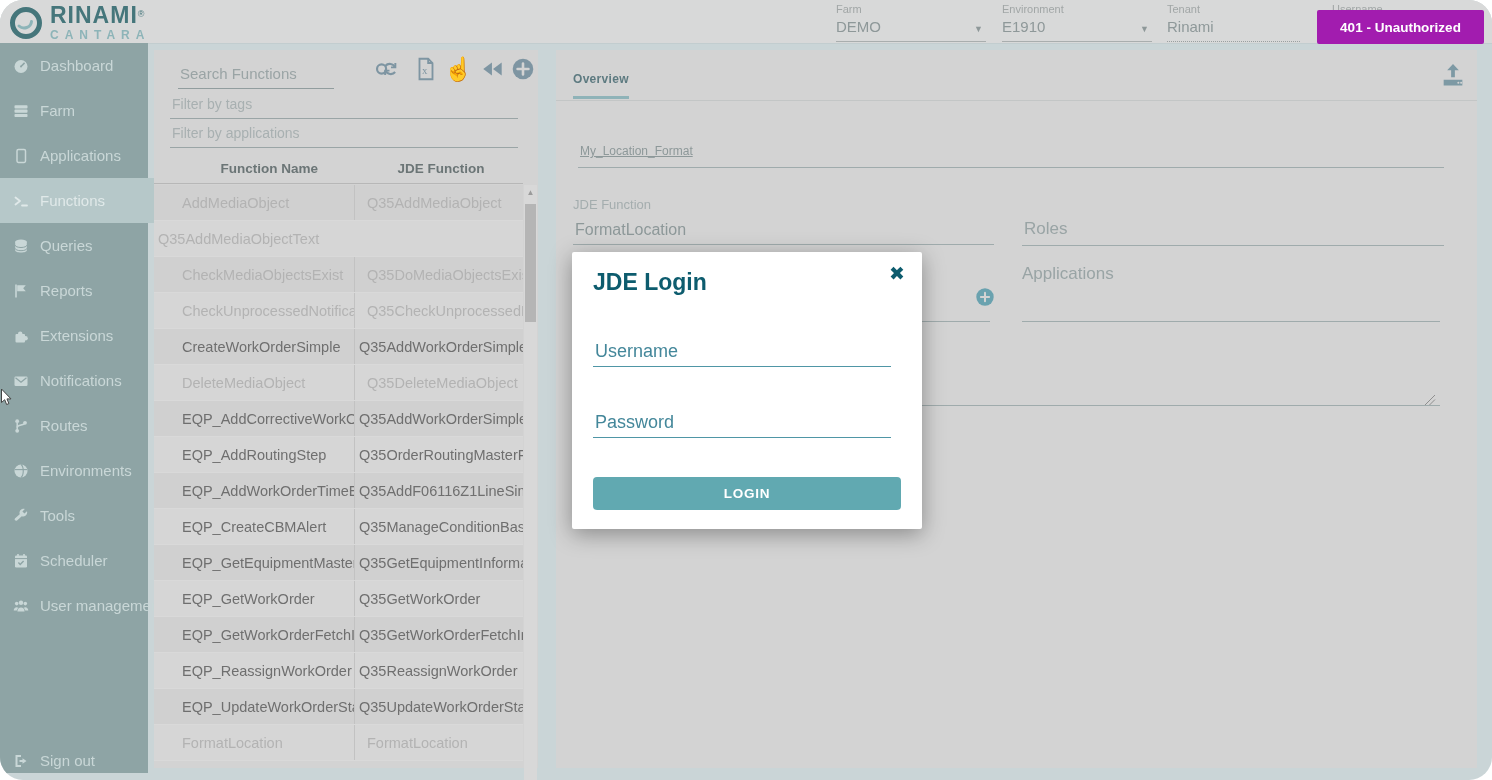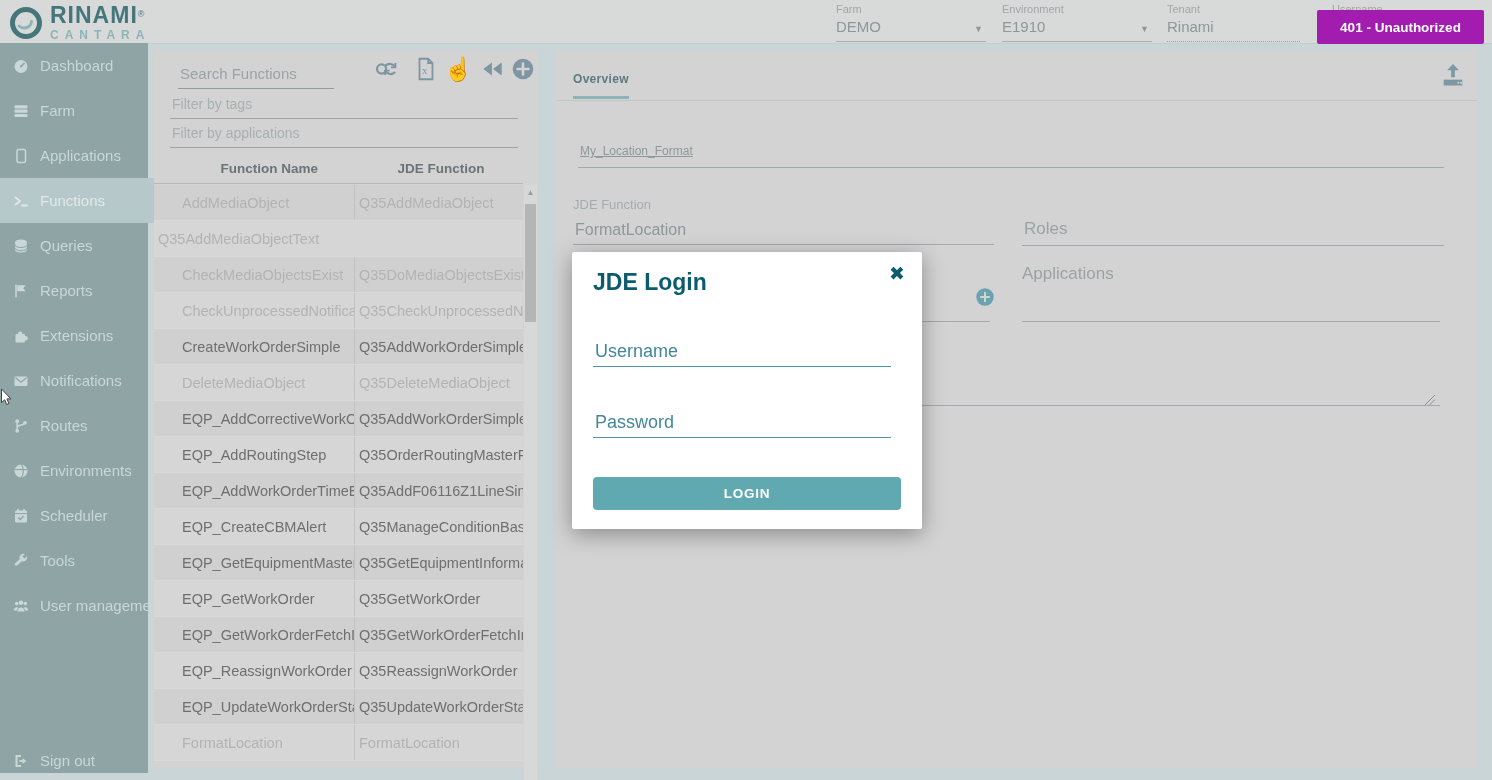--- a/index.html
+++ b/index.html
@@ -1,17 +1,17 @@
 <!DOCTYPE html>
 <html><head>
 <meta charset="utf-8">
 <style>
   html,body{margin:0;padding:0;}
   .stage{position:relative;width:1492px;height:780px;background:#cad5d7;
-         font-family:"Liberation Sans",sans-serif;overflow:hidden;}
+         font-family:"Liberation Sans",sans-serif;overflow:hidden;border-radius:23px;}
 
   
   .header{position:absolute;left:0;top:0;width:1492px;height:43px;background:#d8d9d9;border-bottom:1px solid #c2cdcf;}
   .logo-wrap{position:absolute;left:8px;top:4px;display:flex;align-items:center;}
   .logo-mark{width:36px;height:36px;}
   .logo-text{margin-left:6px;line-height:1;}
   .logo-brand{font-size:23px;font-weight:bold;color:#45767b;letter-spacing:1px;}
   .logo-reg{font-size:9px;color:#45767b;vertical-align:super;}
   .logo-sub{font-size:12px;font-weight:bold;color:#8db4b8;letter-spacing:6px;margin-top:2px;}
   .hfield{position:absolute;top:3px;height:38px;}
@@ -49,21 +49,21 @@
                 border-bottom:1px solid #9aa5a6;outline:none;font-size:14px;color:#6f7a7b;font-family:"Liberation Sans",sans-serif;}
   .filter-input::placeholder{color:#a8b0b1;opacity:1;}
   .theader{position:absolute;left:0;top:103px;width:369px;height:30px;display:flex;align-items:center;
            font-size:13.5px;font-weight:bold;color:#6b7576;border-bottom:1px solid #b7b7b7;justify-content:center;}
   .theader .hc1{width:201px;padding-left:28px;box-sizing:border-box;}
   .theader .hc2{padding-left:4px;}
   .rows{position:absolute;left:0;top:135px;width:369px;}
   .frow{display:flex;height:36px;align-items:center;font-size:14.5px;color:#6f6f6f;box-sizing:border-box;border-bottom:1px solid #d9d9d9;}
   .frow:nth-child(odd){background:#d0d0d0;}
   .frow:nth-child(even){background:#d6d6d6;}
-  .frow.disabled{color:#b3b3b3;}
+  .frow.disabled{color:#b3b3b3;gap:8px;}
   .cell{white-space:nowrap;overflow:hidden;box-sizing:border-box;}
   .cell.c1{width:201px;padding-left:28px;border-right:1px solid #c2c2c2;height:100%;display:flex;align-items:center;}
   .cell.c2{flex:1;padding-left:4px;height:100%;display:flex;align-items:center;}
   .vscroll{position:absolute;left:370px;top:135px;width:13px;height:626px;background:#d8d8d8;}
   .vscroll .arrow{position:absolute;left:0;width:13px;text-align:center;font-size:8px;color:#9b9b9b;}
   .vscroll .thumb{position:absolute;left:1px;top:19px;width:11px;height:118px;background:#b5b5b5;}
 
   
   .tab-label{position:absolute;left:17px;top:22px;font-size:12px;font-weight:bold;color:#5d7a80;letter-spacing:.3px;}
   .tab-bar{position:absolute;left:17px;top:46px;width:56px;height:3px;background:#8fb3b8;}
@@ -234,36 +234,36 @@
               <circle cx="8" cy="8" r="6.5"></circle>
               <path d="M8 1.5c3 2.2 3 10.8 0 13" fill="none" stroke="#8ea4a5" stroke-width="1.1"></path>
               <path d="M1.8 6.6h12.4" stroke="#8ea4a5" stroke-width="1.1"></path>
             </svg>
           </span>
           <span class="nav-label">Environments</span>
         </div>
         <div class="nav-item">
           <span class="nav-icon">
             <svg viewBox="0 0 16 16" fill="currentColor">
+              <path d="M14.2 4.6a4 4 0 0 1-5.4 3.7l-4.8 4.2a1.5 1.5 0 0 1-2.1-2.1l4.8-4.2a4 4 0 0 1 3.7-5.4c.5 0 1 .1 1.4.3L9.4 3.5l2.1 2.1 2.4-2.4c.2.4.3.9.3 1.4z"></path>
+            </svg>
+          </span>
+          <span class="nav-label">Tools</span>
+        </div>
+        <div class="nav-item">
+          <span class="nav-icon">
+            <svg viewBox="0 0 16 16" fill="currentColor">
               <rect x="4.2" y="1" width="1.6" height="2.6"></rect>
               <rect x="10.2" y="1" width="1.6" height="2.6"></rect>
               <rect x="2" y="2.6" width="12" height="11.8" rx="1.2"></rect>
               <line x1="2" y1="5.6" x2="14" y2="5.6" stroke="#8ea4a5" stroke-width="1"></line>
               <path d="M5.4 9.6l1.8 1.8 3.4-3.4" fill="none" stroke="#8ea4a5" stroke-width="1.4"></path>
             </svg>
           </span>
           <span class="nav-label">Scheduler</span>
-        </div>
-        <div class="nav-item">
-          <span class="nav-icon">
-            <svg viewBox="0 0 16 16" fill="currentColor">
-              <path d="M14.2 4.6a4 4 0 0 1-5.4 3.7l-4.8 4.2a1.5 1.5 0 0 1-2.1-2.1l4.8-4.2a4 4 0 0 1 3.7-5.4c.5 0 1 .1 1.4.3L9.4 3.5l2.1 2.1 2.4-2.4c.2.4.3.9.3 1.4z"></path>
-            </svg>
-          </span>
-          <span class="nav-label">Tools</span>
         </div>
         <div class="nav-item">
           <span class="nav-icon">
             <svg viewBox="0 0 16 16" fill="currentColor">
               <circle cx="3.7" cy="5.6" r="1.8"></circle>
               <circle cx="12.3" cy="5.6" r="1.8"></circle>
               <circle cx="8" cy="4.8" r="2.2"></circle>
               <path d="M4.4 13.5c0-2.4 1.6-4 3.6-4s3.6 1.6 3.6 4z"></path>
               <path d="M.7 12.6c0-2 1.3-3.4 3-3.4.6 0 1.2.2 1.7.6a5 5 0 0 0-1.6 2.8z"></path>
               <path d="M15.3 12.6h-3.1a5 5 0 0 0-1.6-2.8c.5-.4 1.1-.6 1.7-.6 1.7 0 3 1.4 3 3.4z"></path>

